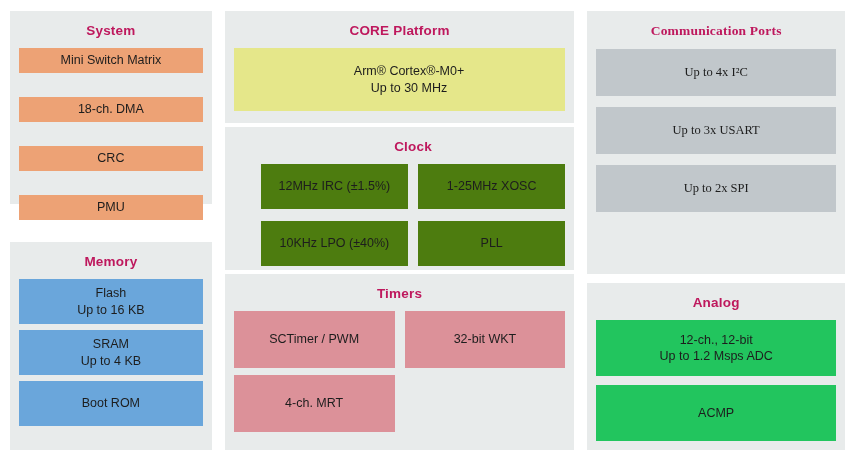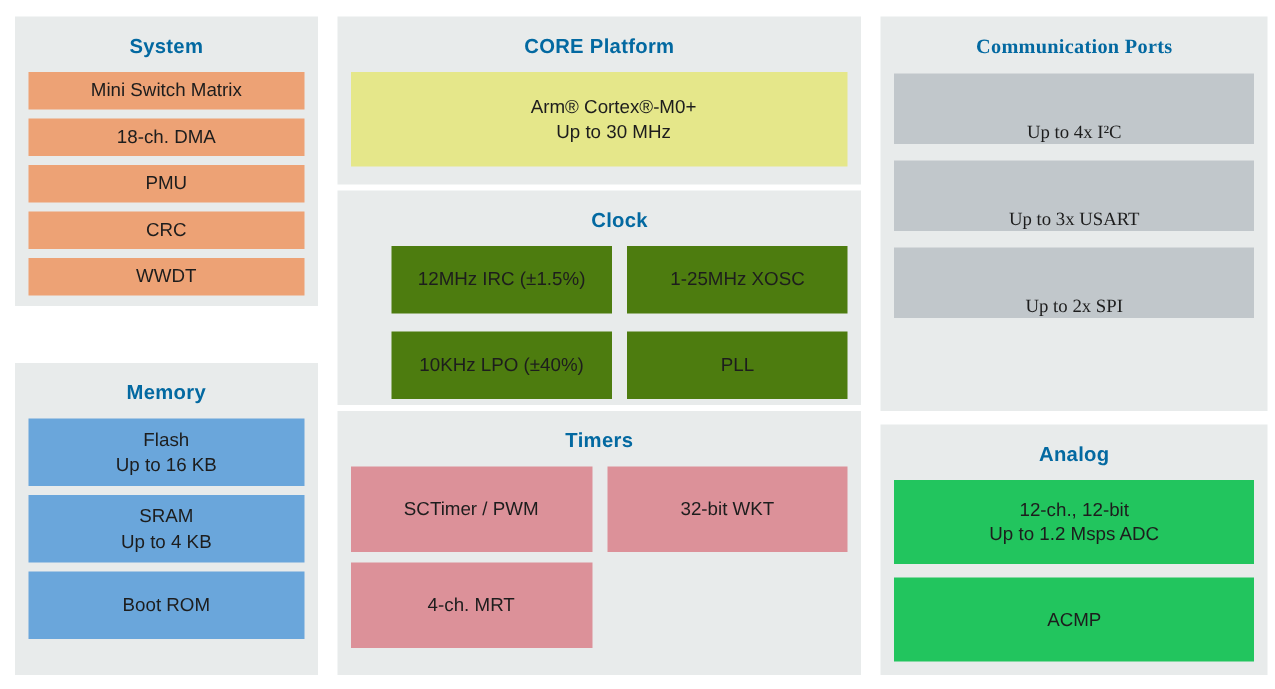--- a/index.html
+++ b/index.html
@@ -21,60 +21,60 @@
   .panel{
     background:#e8ebeb;
     box-sizing:border-box;
     padding:7px 9px 9px 9px;
   }
   .panel-title{
     font-size:13.5px;
     font-weight:bold;
     text-align:center;
     margin:5px 0 10px 0;
-    color:#0369a1;
+    color:#be185d;
     letter-spacing:.2px;
   }
   .blocks{display:flex;flex-direction:column;}
   .grid{display:grid;grid-template-columns:1fr 1fr;}
 
   .block{
     box-sizing:border-box;
     display:flex;flex-direction:column;
     align-items:center;justify-content:center;
     text-align:center;
     font-size:12.5px;
     line-height:1.3;
     color:#1d1d1d;
   }
   .block .l2:empty{display:none;}
 
   
   .panel-system{height:193px;}
-  .panel-system .blocks{gap:6px;}
+  .panel-system .blocks{gap:24px;}
   .panel-system .block{height:25px;background:#eda275;}
 
   .panel-memory{flex:1;margin-top:30px;}
   .panel-memory .blocks{gap:6px;}
   .panel-memory .block{height:45px;background:#6aa6db;}
 
   .panel-core{height:112px;}
   .panel-core .block{height:63px;background:#e5e78a;padding-left:19px;}
 
   .panel-clock{height:143px;padding-left:36px;}
   .panel-clock .grid{gap:12px 10px;}
   .panel-clock .block{height:45px;background:#4d7c0f;}
 
   .panel-timers{flex:1;}
   .panel-timers .grid{gap:7px 10px;}
   .panel-timers .block{height:57px;background:#dc9199;}
 
   .panel-comm{height:271px;font-family:Liberation Serif, serif;}
   .panel-comm .blocks{gap:11px;}
-  .panel-comm .block{height:47px;background:#c1c7cb;justify-content:flex-end;}
+  .panel-comm .block{height:47px;background:#c1c7cb;}
 
   .panel-analog{flex:1;}
   .panel-analog .blocks{gap:9px;}
   .panel-analog .block{height:56px;background:#22c55e;}
 </style>
 </head>
 <body>
 
 <div class="canvas">
 
@@ -83,24 +83,24 @@
     <section class="panel panel-system">
       <h2 class="panel-title">System</h2>
       <div class="blocks">
         <div class="block">
             <span>Mini Switch Matrix</span>
           </div>
         <div class="block">
             <span>18-ch. DMA</span>
           </div>
         <div class="block">
+            <span>CRC</span>
+          </div>
+        <div class="block">
             <span>PMU</span>
-          </div>
-        <div class="block">
-            <span>CRC</span>
           </div>
         <div class="block">
             <span>WWDT</span>
           </div>
       </div>
     </section>
 
     <section class="panel panel-memory">
       <h2 class="panel-title">Memory</h2>
       <div class="blocks">

